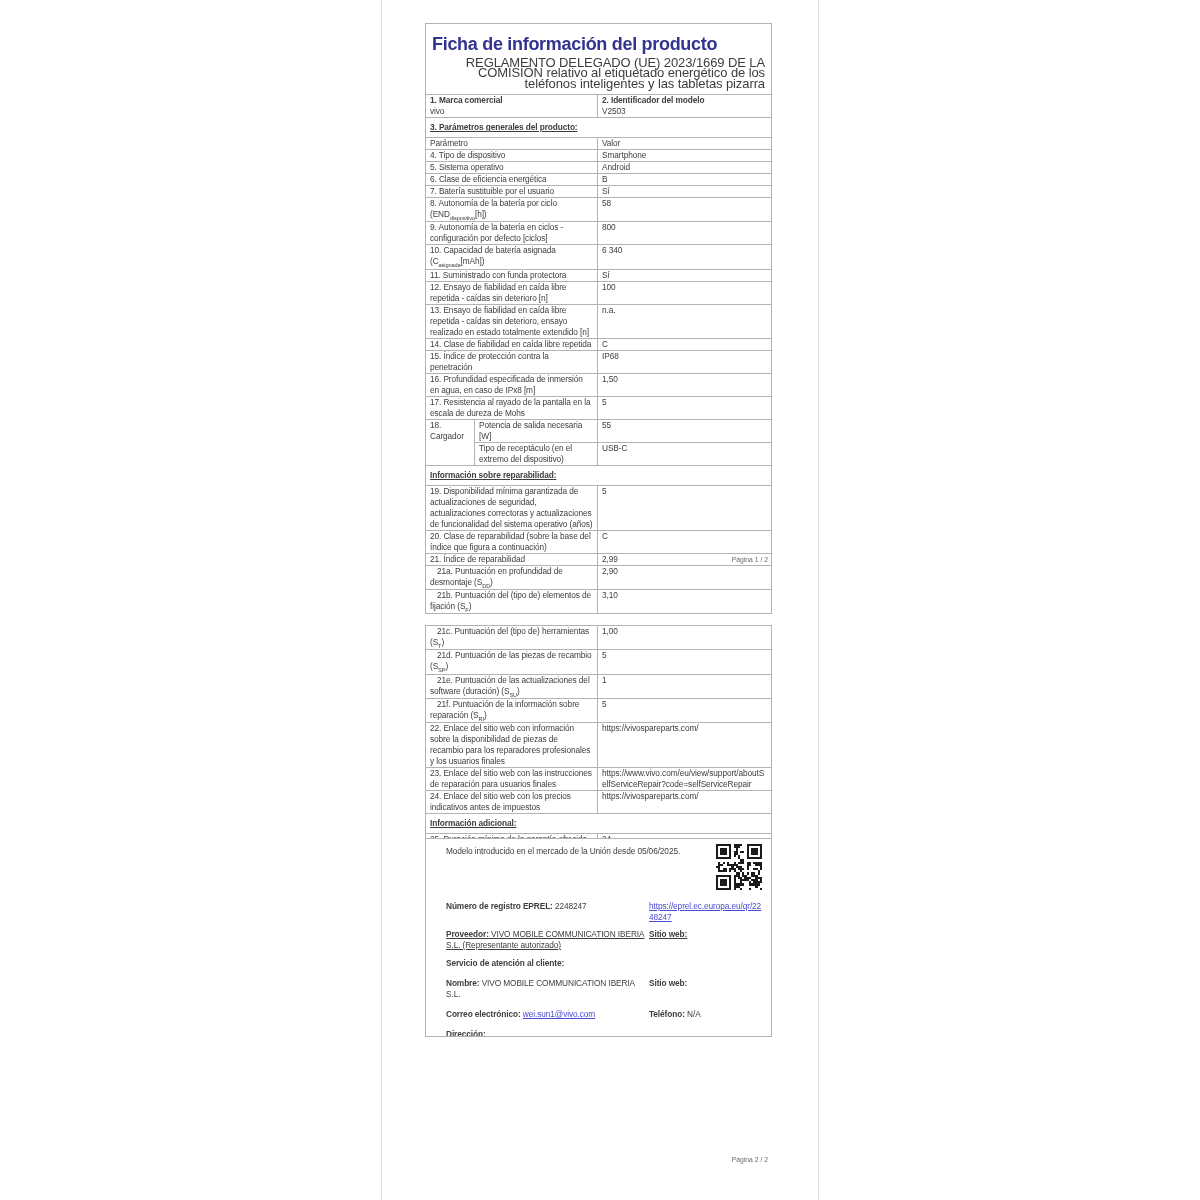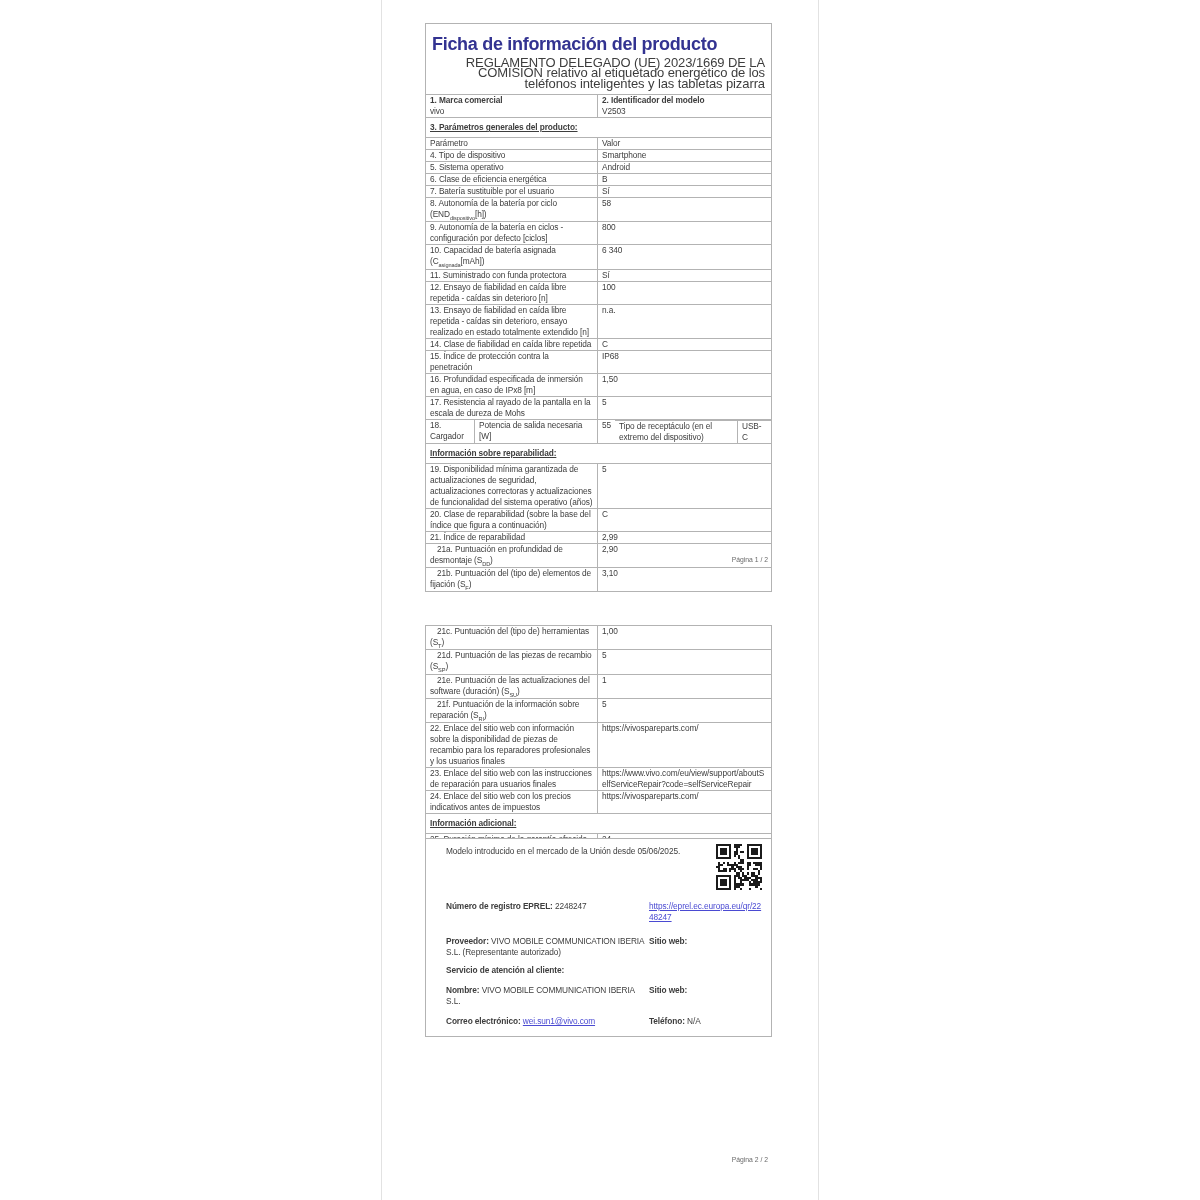--- a/index.html
+++ b/index.html
@@ -30,42 +30,42 @@
   .cell{padding:0 4px;box-sizing:border-box;}
   .c1{width:172px;border-right:1px solid #b3b3b3;}
   .c2{flex:1;word-break:break-all;}
   .indent{text-indent:7px;}
   .srow{font-weight:bold;padding:4px 4px;display:block;text-decoration:underline;}
   .bold{font-weight:bold;}
   sub{font-size:5.6px;line-height:1;}
 
   
   .ca{width:49px;border-right:1px solid #b3b3b3;}
-  .cinner{flex:1;display:flex;flex-direction:row;}
+  .cinner{flex:1;display:flex;flex-direction:column;}
   .csub{display:flex;}
   .csub + .csub{border-top:1px solid #b3b3b3;}
   .cslabel{width:123px;border-right:1px solid #b3b3b3;}
   .csvalue{flex:1;}
 
   .page-label{
     position:absolute;left:425px;width:343px;text-align:right;
     font-size:6.8px;color:#6a6a6a;letter-spacing:0;
   }
   #pl1{top:556px;}
   #pl2{top:1156px;}
 
   
   .reg{padding:7px 9px;position:relative;}
   .reg-row{display:flex;}
   .reg-left{width:203px;}
   .reg-right{flex:1;word-break:break-all;}
   .link{color:#4a4ad2;text-decoration:underline;cursor:pointer;}
   #qr-wrap{position:absolute;right:9px;top:5px;}
   #row-eprel{margin-top:44px;}
-  #row-supplier{margin-top:13px;}
+  #row-supplier{margin-top:6px;text-decoration:underline;}
   #row-service{margin-top:7px;}
   #row-name{margin-top:9px;}
   #row-email{margin-top:9px;}
   #row-address{margin-top:9px;display:block;}
 </style>
 </head>
 <body>
 
 <div class="page-edge" id="edge-left"></div>
 <div class="page-edge" id="edge-right"></div>

